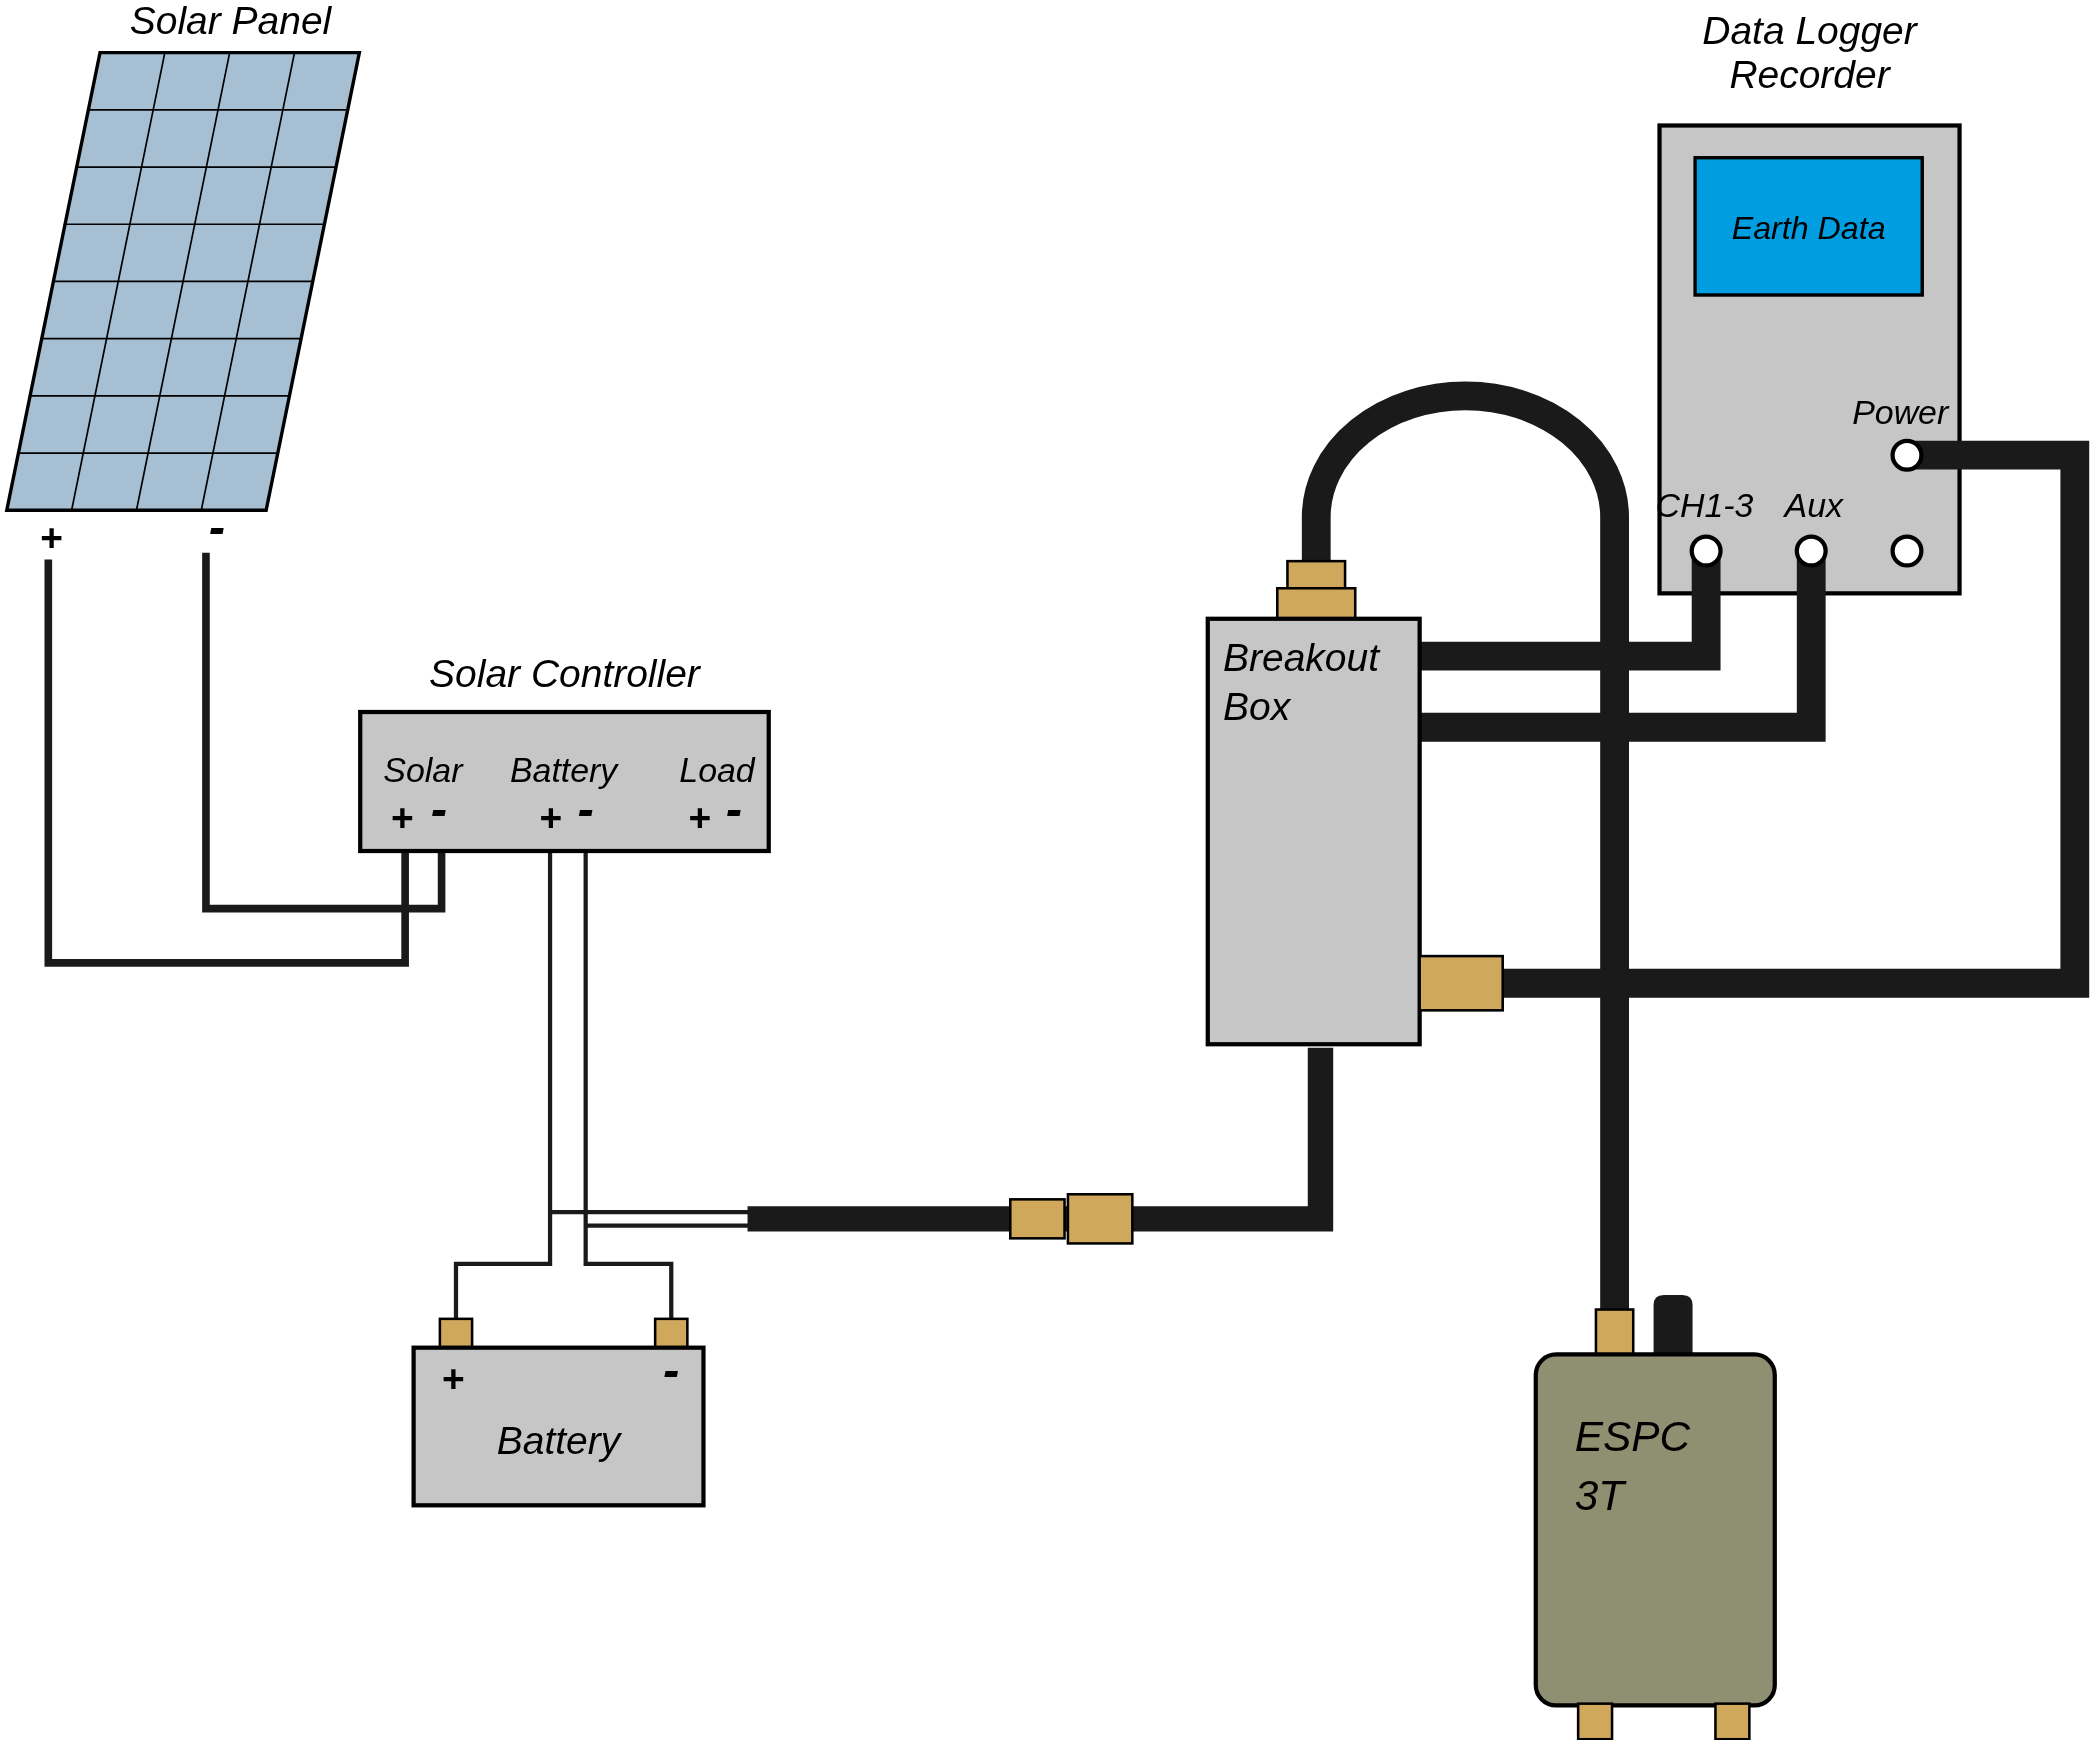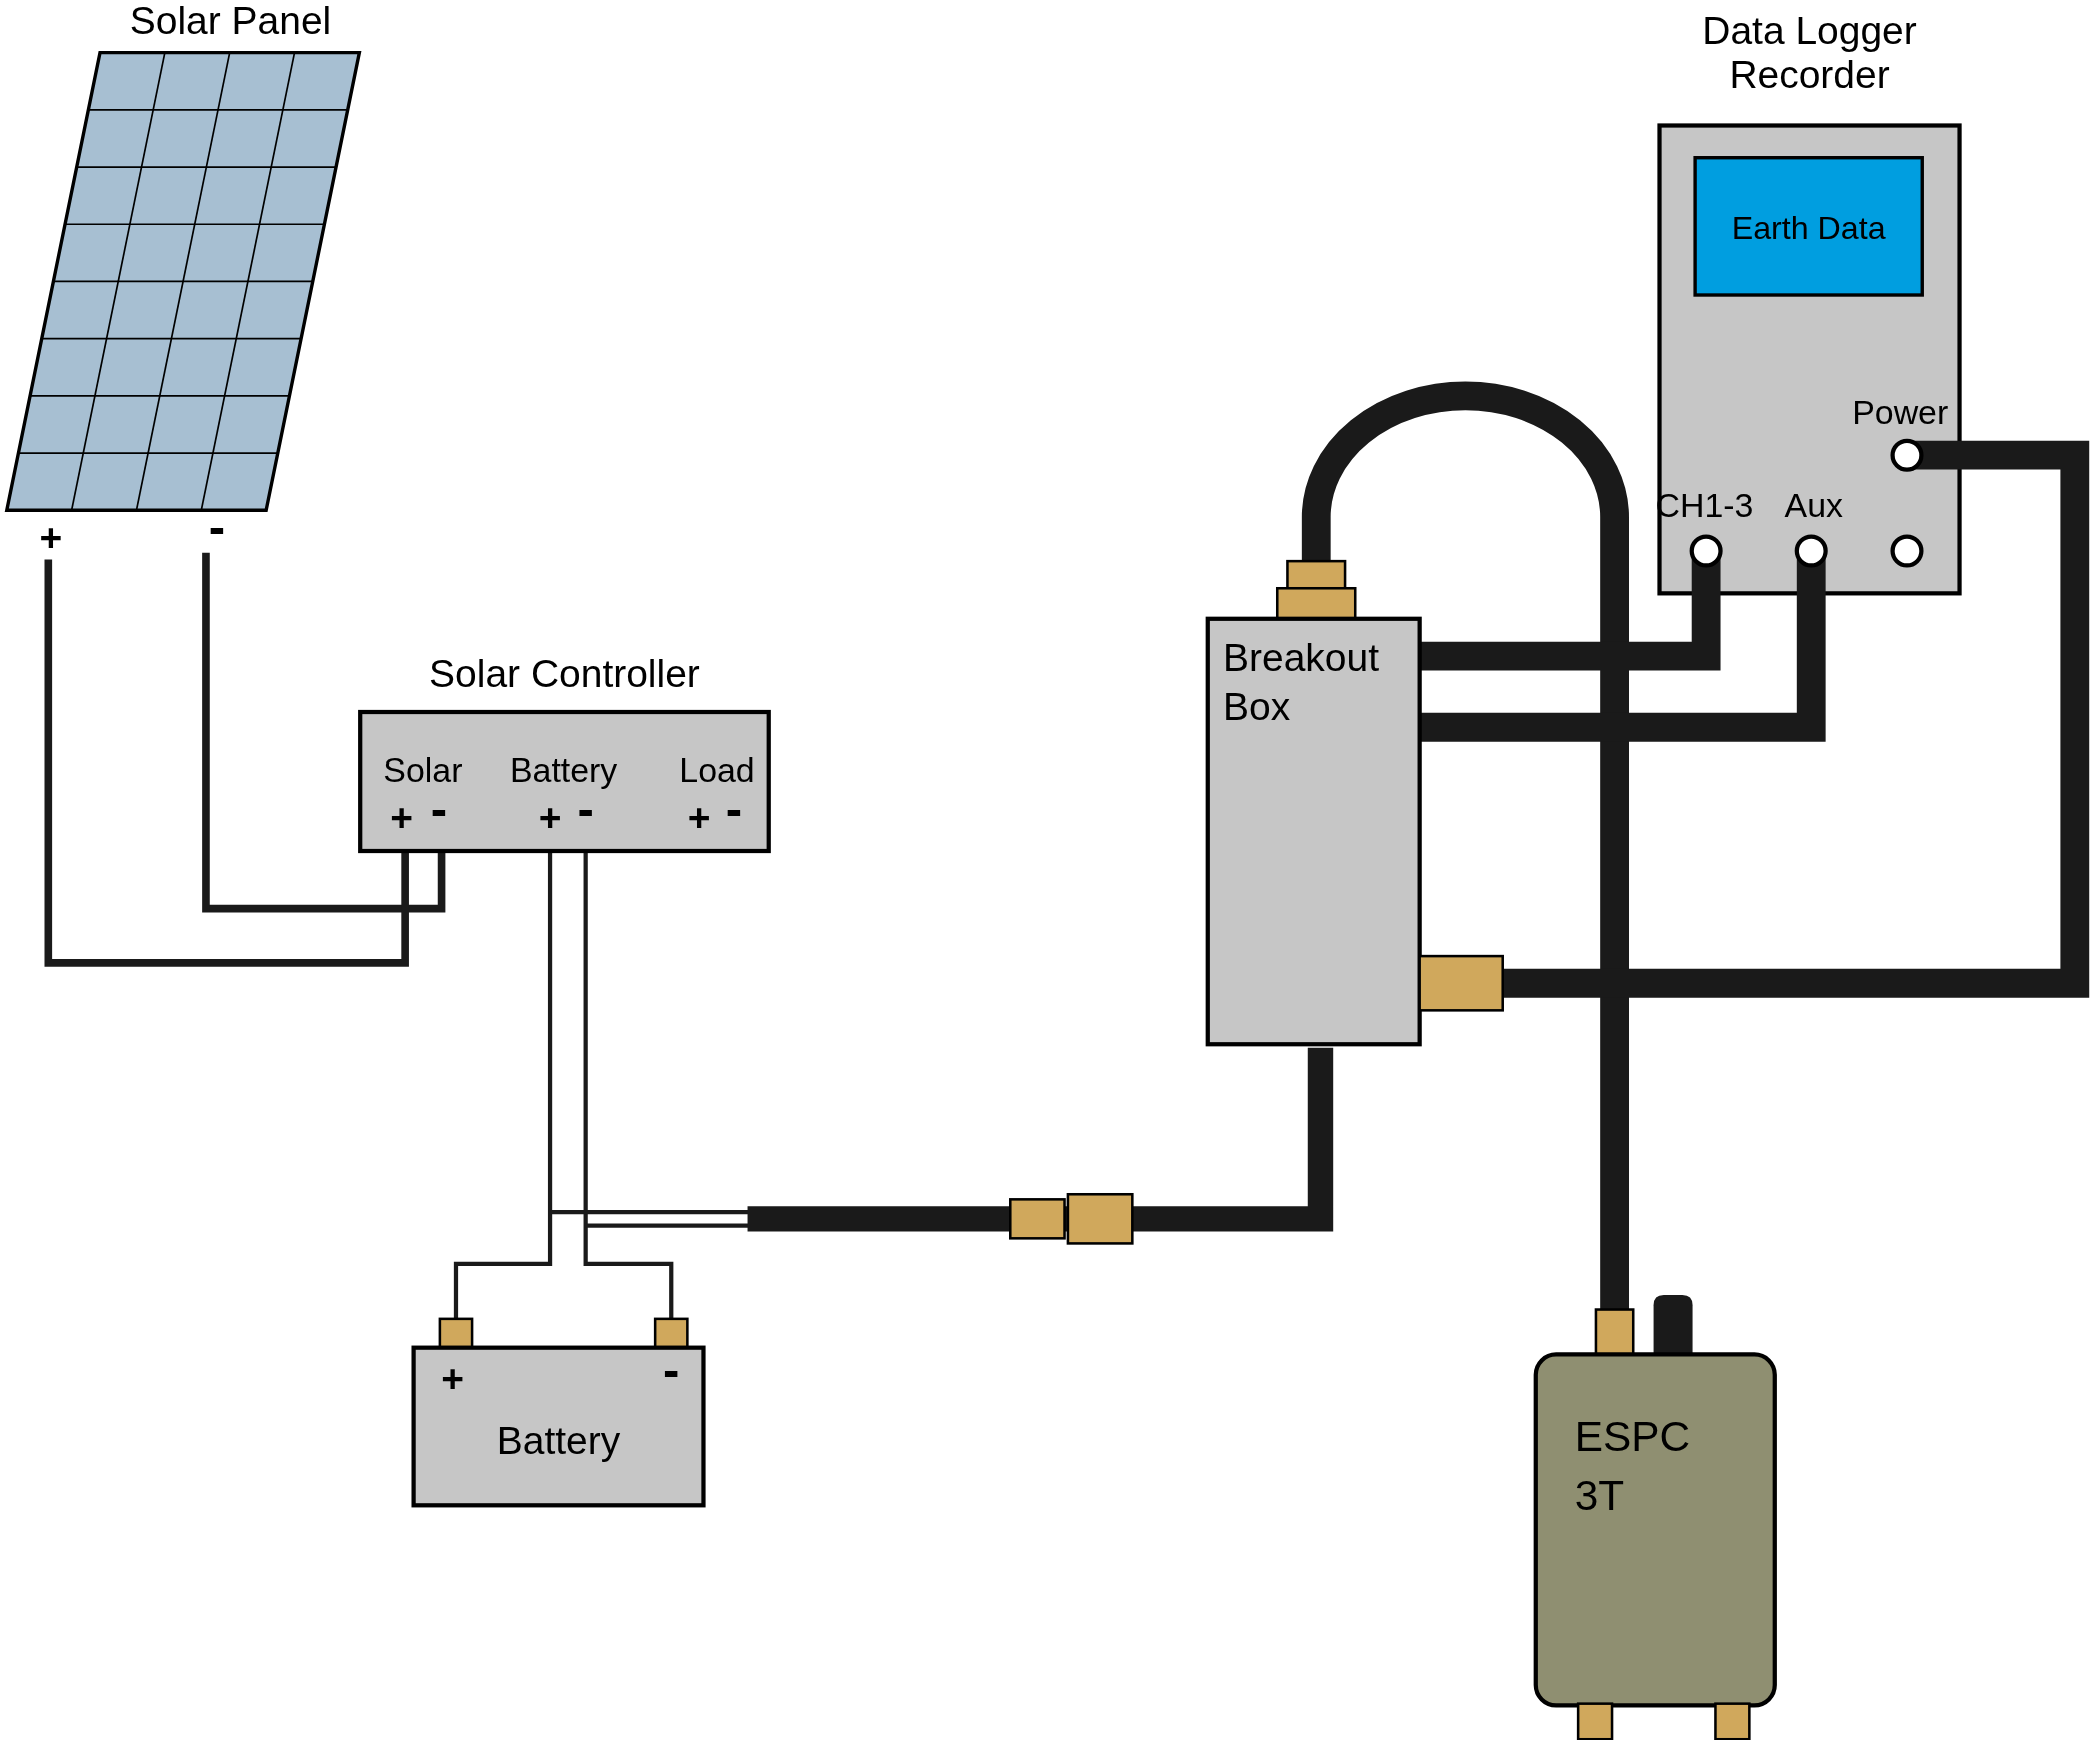--- a/index.html
+++ b/index.html
@@ -1,17 +1,17 @@
 <!DOCTYPE html>
 <html style="font-size:13.6px"><head>
 <meta charset="utf-8">
 <style>
   * { box-sizing: border-box; }
   html, body { margin: 0; padding: 0; background: #ffffff; }
-  .stage { width: 2096px; height: 1741px; background: #ffffff; }
+  .stage { width: 2096px; height: 1741px; background: #ffffff; font-style: italic; }
   svg { display: block; }
   text { font-family: "Liberation Sans", "DejaVu Sans", sans-serif; fill: #000; }
   .t46 { font-size: 46px; }
   .t40 { font-size: 40px; }
   .t38 { font-size: 38px; }
   .t50 { font-size: 50px; }
   .sign { font-size: 46px; font-weight: bold; }
   .sign-lg { font-size: 58px; font-weight: bold; }
   .wire { fill: none; stroke: #1a1a1a; }
   .thin { stroke-width: 5; }

